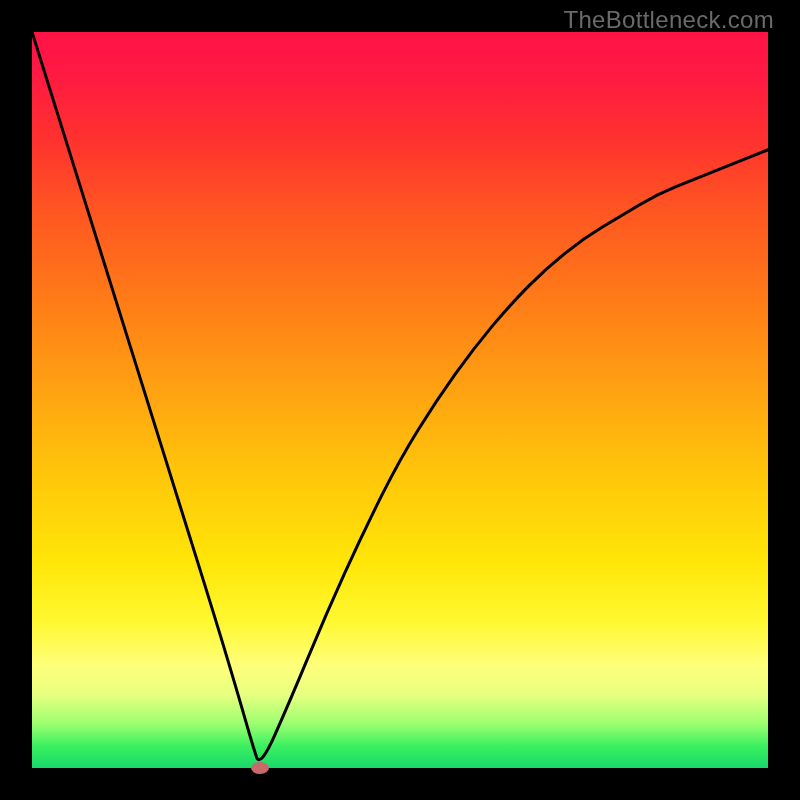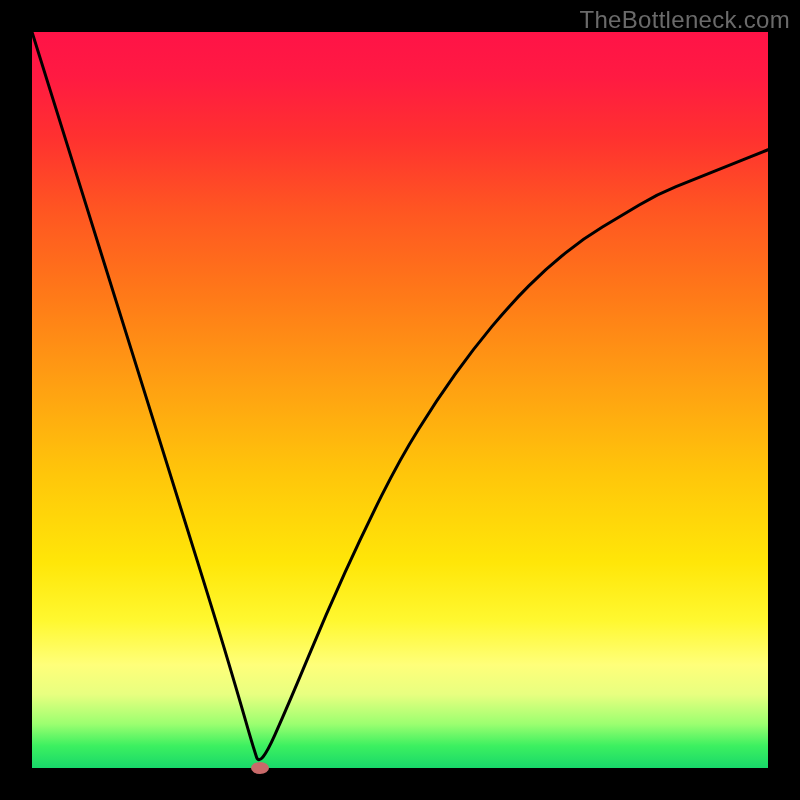--- a/index.html
+++ b/index.html
@@ -36,21 +36,21 @@
       #ffff7a 86%,
       #e8ff80 90%,
       #9cff70 94%,
       #3cf060 97%,
       #18d86a 100%
     );
   }
   .watermark {
     position: absolute;
     top: 6px;
-    right: 10px;
+    right: 26px;
     color: #6a6a6a;
     font-size: 24px;
     font-weight: 500;
     letter-spacing: 0.3px;
     user-select: none;
   }
   svg.curve {
     position: absolute;
     left: 0;
     top: 0;

